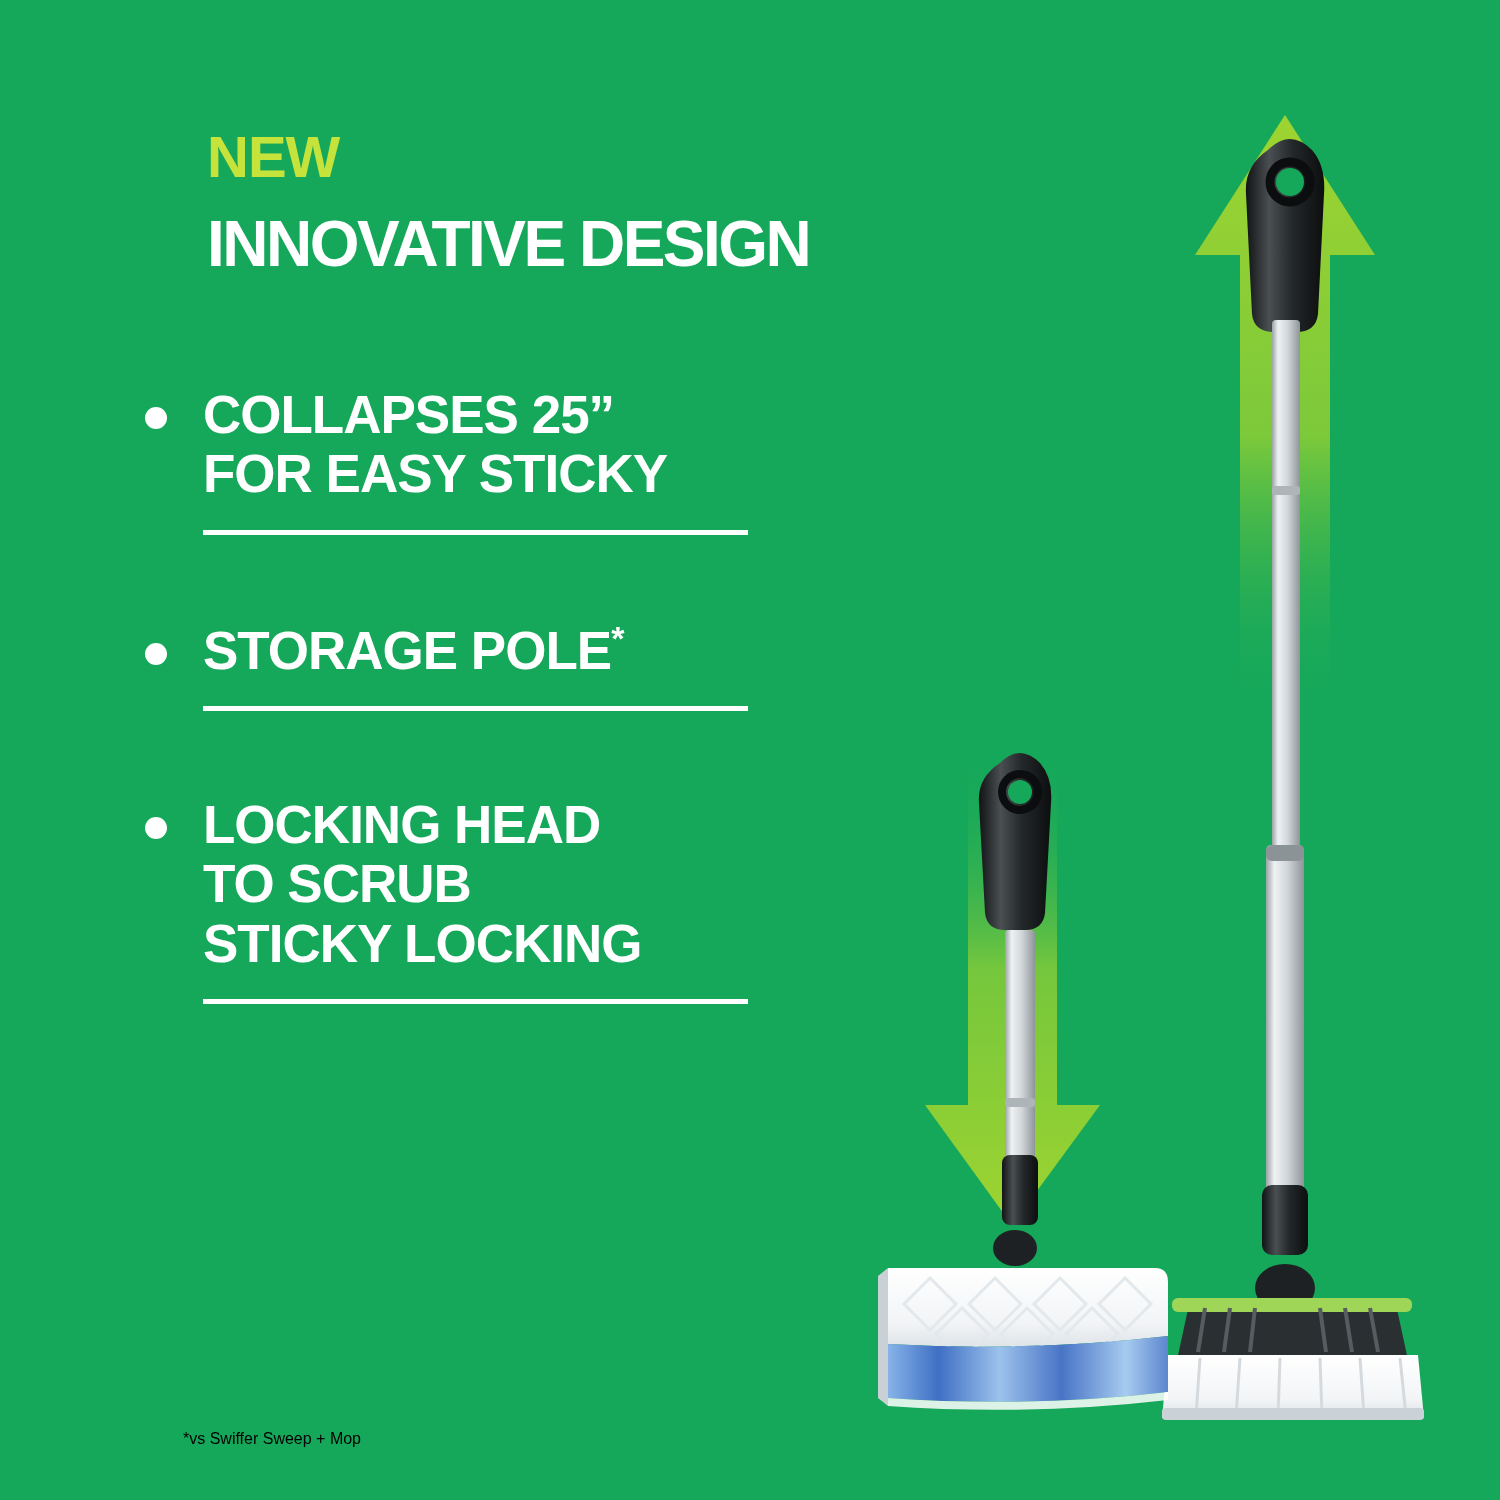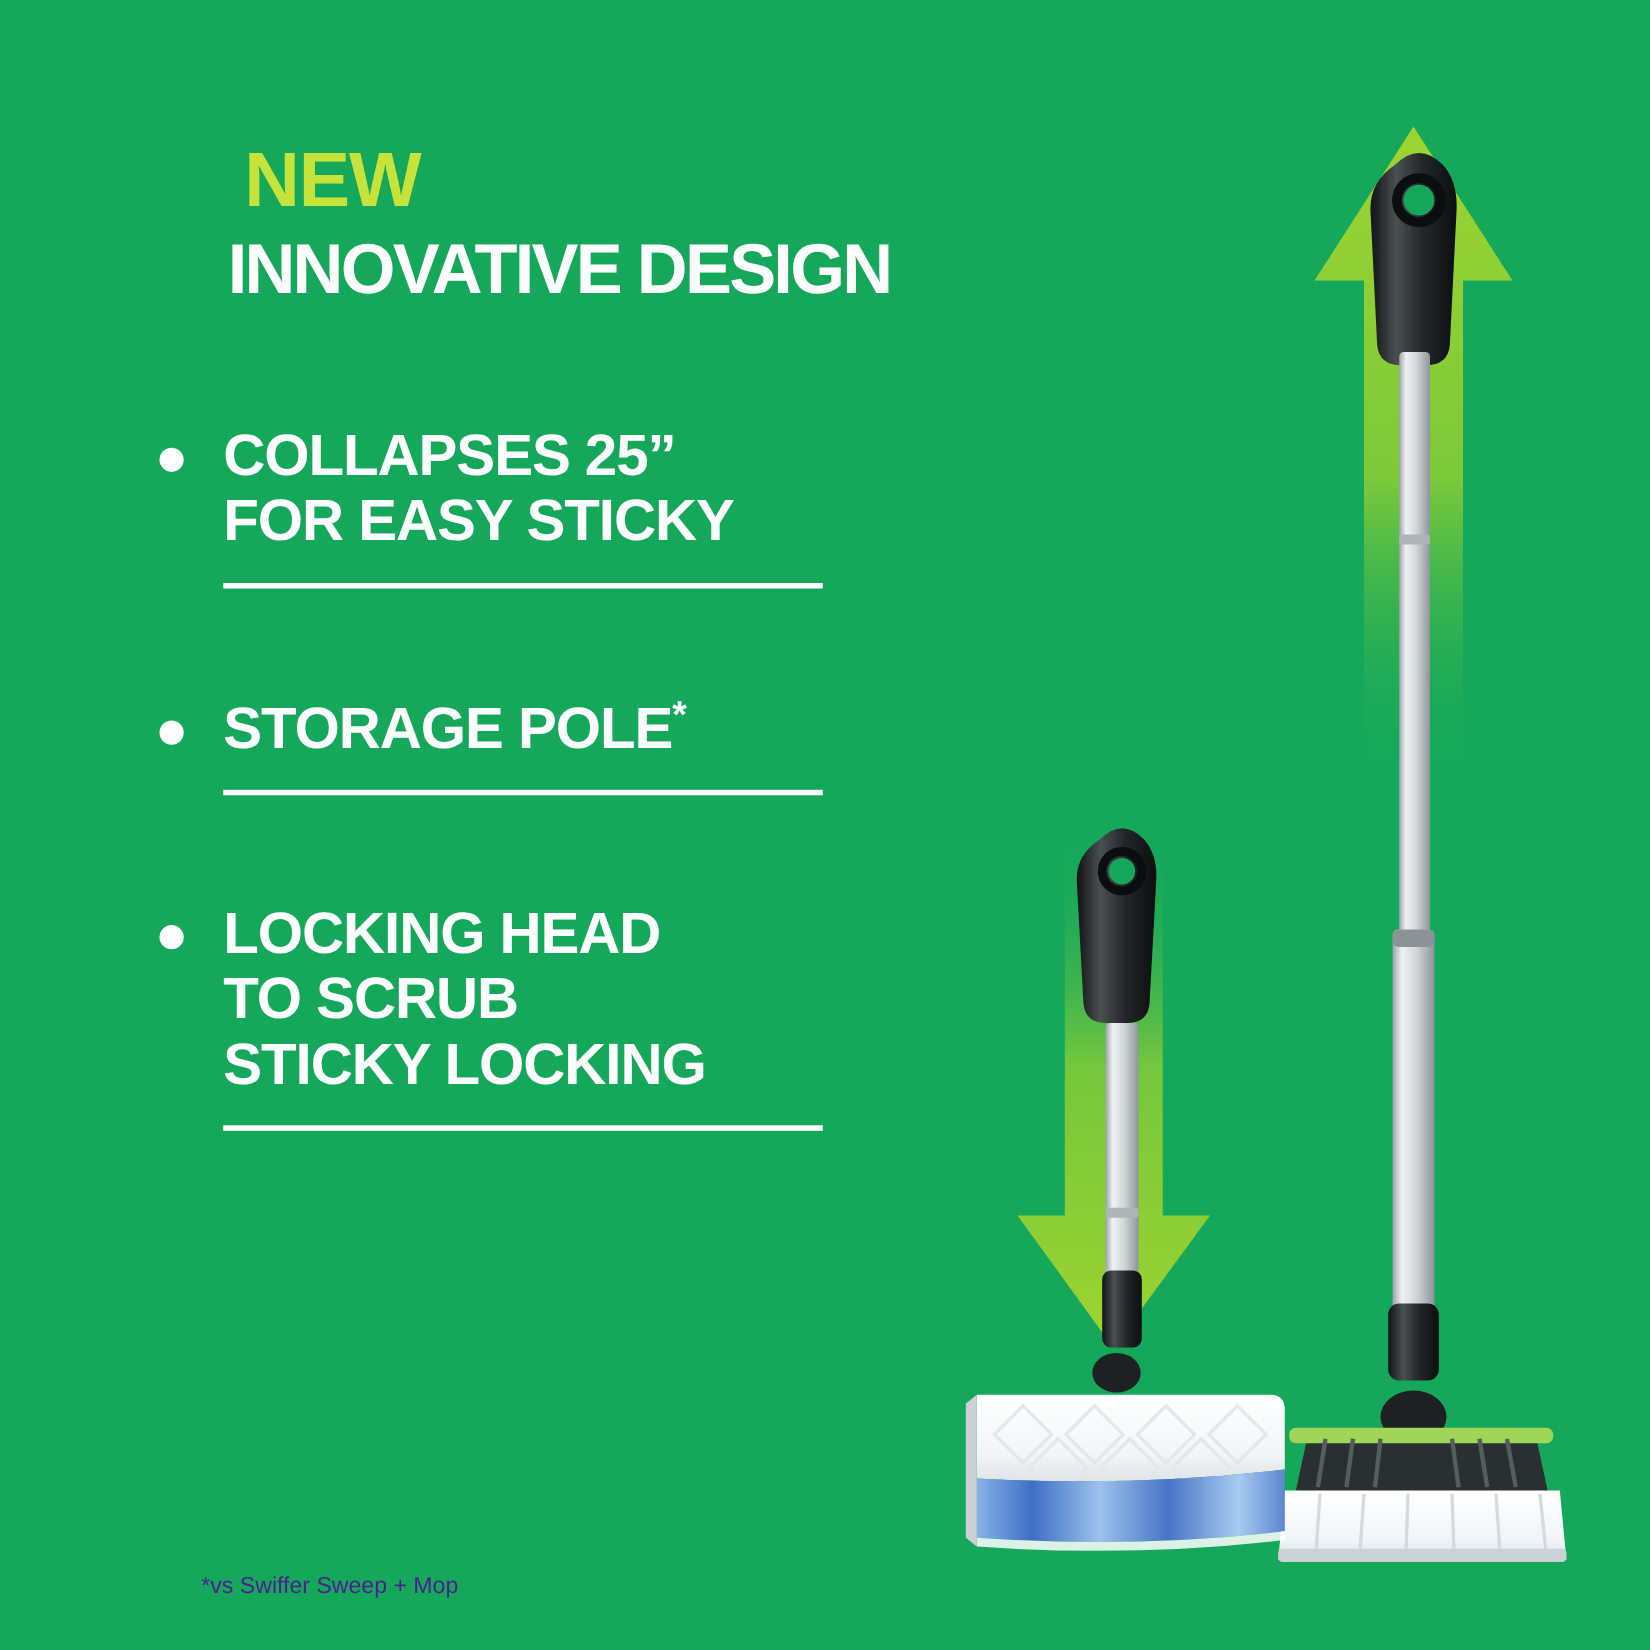--- a/index.html
+++ b/index.html
@@ -12,23 +12,23 @@
     width: 1500px;
     height: 1500px;
     background: #16A85A;
     overflow: hidden;
     font-family: "Liberation Sans", sans-serif;
   }
 
   
   .headline-new {
     position: absolute;
-    left: 222px;
+    left: 207px;
     top: 128px;
-    font-size: 70px;
+    font-size: 58px;
     font-weight: bold;
     letter-spacing: -1px;
     color: #C6E33C;
     line-height: 1;
   }
   .headline-main {
     position: absolute;
     left: 207px;
     top: 212px;
     font-size: 64px;
@@ -40,21 +40,21 @@
   }
 
   .bullets {
     position: absolute;
     left: 145px;
     top: 385px;
     width: 620px;
   }
   .bullet-item {
     position: relative;
-    margin-bottom: 12px;
+    margin-bottom: 0px;
   }
   .bullet-dot {
     position: absolute;
     left: 0px;
     top: 22px;
     width: 22px;
     height: 22px;
     border-radius: 50%;
     background: #FFFFFF;
   }
@@ -78,22 +78,22 @@
     height: 5px;
     background: #FFFFFF;
   }
   .gap-1 { height: 86px; }
   .gap-2 { height: 84px; }
 
   .footnote {
     position: absolute;
     left: 183px;
     top: 1430px;
-    font-size: 21px;
-    color: #4c1d95;
+    font-size: 16px;
+    color: #000000;
     font-weight: normal;
   }
 
   
   .art { position: absolute; left: 0; top: 0; width: 1500px; height: 1500px; pointer-events: none; }
 </style>
 </head>
 <body>
 
 <div class="canvas">

